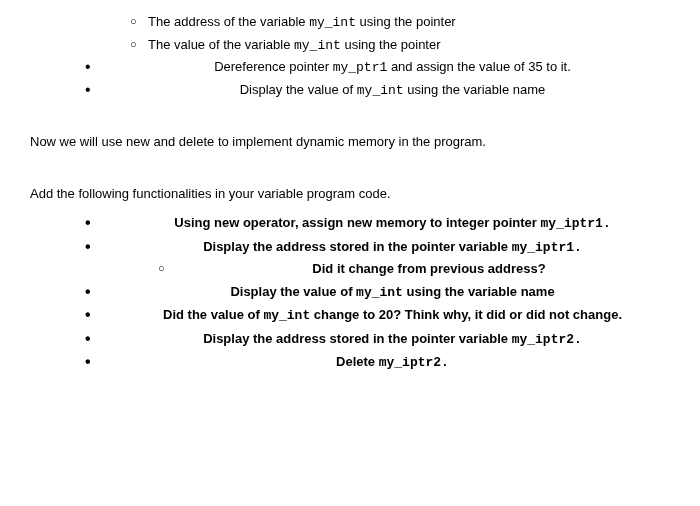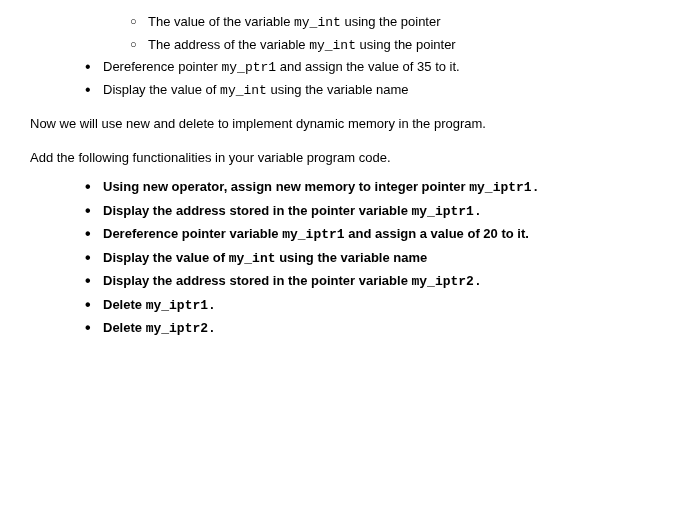--- a/index.html
+++ b/index.html
@@ -20,20 +20,21 @@
     .code {
       font-family: "Courier New", Courier, monospace;
     }
     ul {
       list-style: none;
     }
     .bullet-list > li {
       position: relative;
       padding-left: 18px;
       margin: 2px 0;
+      text-align: center;
     }
     .bullet-list > li::before {
       content: "•";
       position: absolute;
       left: 0;
       font-size: 16px;
       line-height: 1.3;
     }
     .circle-list > li {
       position: relative;
@@ -50,43 +51,43 @@
     .indent-1 {
       margin-left: 55px;
     }
     .indent-2 {
       margin-left: 100px;
     }
     .indent-sub {
       margin-left: 55px;
     }
     .para {
-      margin: 14px 0 6px 0;
+      margin: 32px 0 6px 0;
     }
     .section-top {
       margin-bottom: 4px;
     }
     .section-bottom {
       margin-top: 10px;
       font-weight: bold;
     }
     .section-bottom .bullet-list > li {
       margin: 3px 0;
     }
   </style>
 </head>
 <body>
 
 <div class="section-top">
   <ul class="circle-list indent-2">
     <li>
-      <span>The value of the variable </span><span class="code">my_int</span><span> using the pointer</span>
+      <span>The address of the variable </span><span class="code">my_int</span><span> using the pointer</span>
     </li>
     <li>
-      <span>The address of the variable </span><span class="code">my_int</span><span> using the pointer</span>
+      <span>The value of the variable </span><span class="code">my_int</span><span> using the pointer</span>
     </li>
   </ul>
   <ul class="bullet-list indent-1">
     <li>
       <span>Dereference pointer </span><span class="code">my_ptr1</span><span> and assign the value of 35 to it.</span>
     </li>
     <li>
       <span>Display the value of </span><span class="code">my_int</span><span> using the variable name</span>
     </li>
   </ul>
@@ -95,30 +96,32 @@
 <p class="para">Now we will use new and delete to implement dynamic memory in the program.</p>
 <p class="para">Add the following functionalities in your variable program code.</p>
 
 <div class="section-bottom">
   <ul class="bullet-list indent-1">
     <li>
       <span>Using new operator, assign new memory to integer pointer </span><span class="code">my_iptr1.</span>
     </li>
     <li>
       <span>Display the address stored in the pointer variable </span><span class="code">my_iptr1.</span>
-    </li>
-    <li>
-      <span>Dereference pointer variable </span><span class="code">my_iptr1</span><span> and assign a value of 20 to it.</span>
+      <ul class="circle-list indent-sub">
+        <li>
+          <span>Did it change from previous address?</span>
+        </li>
+      </ul>
     </li>
     <li>
       <span>Display the value of </span><span class="code">my_int</span><span> using the variable name</span>
     </li>
     <li>
-      <span>Display the address stored in the pointer variable </span><span class="code">my_iptr2.</span>
+      <span>Did the value of </span><span class="code">my_int</span><span> change to 20? Think why, it did or did not change.</span>
     </li>
     <li>
-      <span>Delete </span><span class="code">my_iptr1.</span>
+      <span>Display the address stored in the pointer variable </span><span class="code">my_iptr2.</span>
     </li>
     <li>
       <span>Delete </span><span class="code">my_iptr2.</span>
     </li>
   </ul>
 </div>
 
 </body></html>

